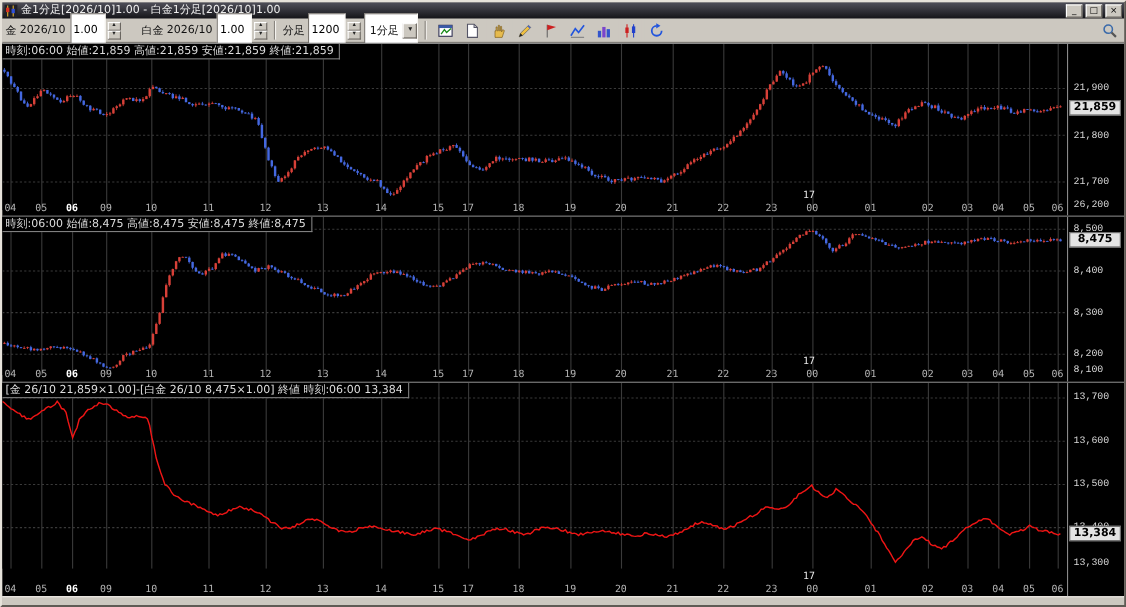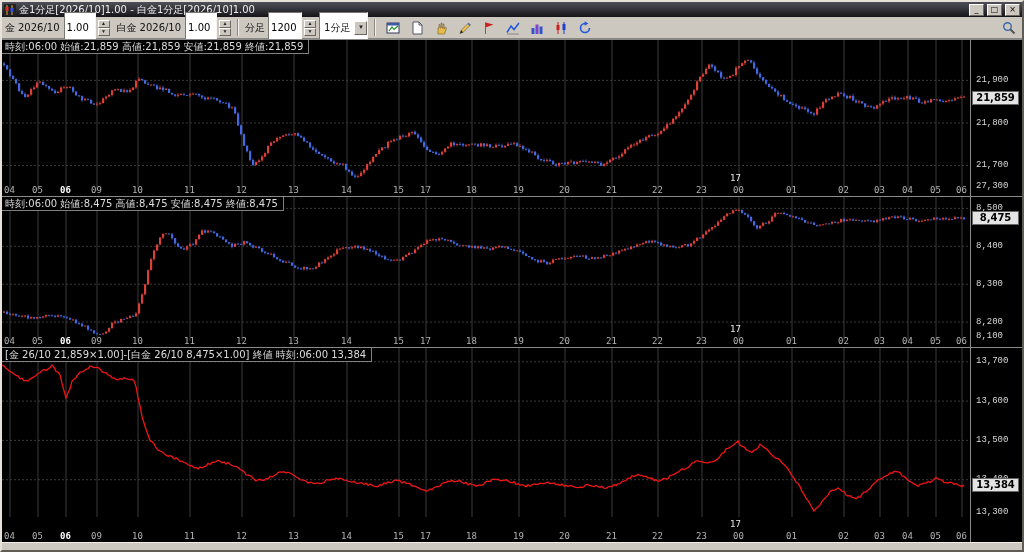--- a/index.html
+++ b/index.html
@@ -82,21 +82,21 @@
 
   <div class="toolbar">
     <span class="tb-label">金</span>
     <span class="tb-static">2026/10</span>
     <input class="tb-input" value="1.00" style="">
     <span class="spin">
       <button>▲</button>
       <button>▼</button>
     </span>
 
-    <span class="tb-label" style="margin-left:4px">白金</span>
+    <span class="tb-label" style="margin-left:16px">白金</span>
     <span class="tb-static">2026/10</span>
     <input class="tb-input" value="1.00" style="">
     <span class="spin">
       <button>▲</button>
       <button>▼</button>
     </span>
 
     <span class="sep"></span>
 
     <span class="tb-label">分足</span>
@@ -881,21 +881,21 @@
             <span style="left: 784px;">01</span>
             <span style="left: 836px;">02</span>
             <span style="left: 872px;">03</span>
             <span style="left: 900px;">04</span>
             <span style="left: 928px;">05</span>
             <span style="left: 954px;">06</span>
           </div>
       <div class="datemark" style="left: 728px;">17</div>
         </div>
       <div class="yaxis">
-          <div class="ylab" style="top: 141px;">27,300</div>
+          <div class="ylab" style="top: 141px;">26,200</div>
           <div class="ylab" style="top: 120.479px;">21,700</div>
           <div class="ylab" style="top: 77.9437px;">21,800</div>
           <div class="ylab" style="top: 35.4085px;">21,900</div>
           <div class="tag" style="top: 50.8479px;">21,859</div>
         </div>
     </div>
 
     <div class="panel" style="height:157px">
       <div class="plotwrap">
         <svg class="plot" width="968" height="144" viewBox="0 0 968 144">

